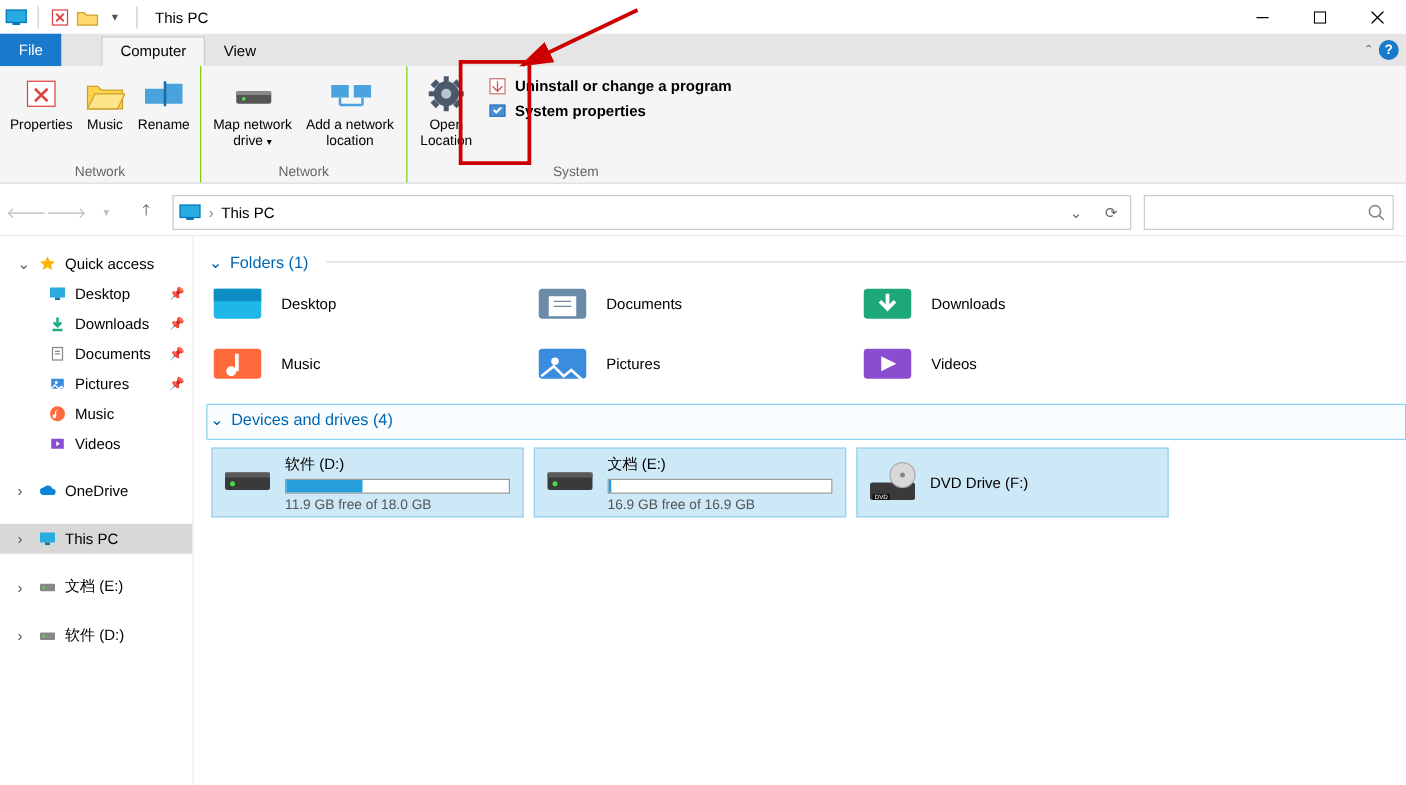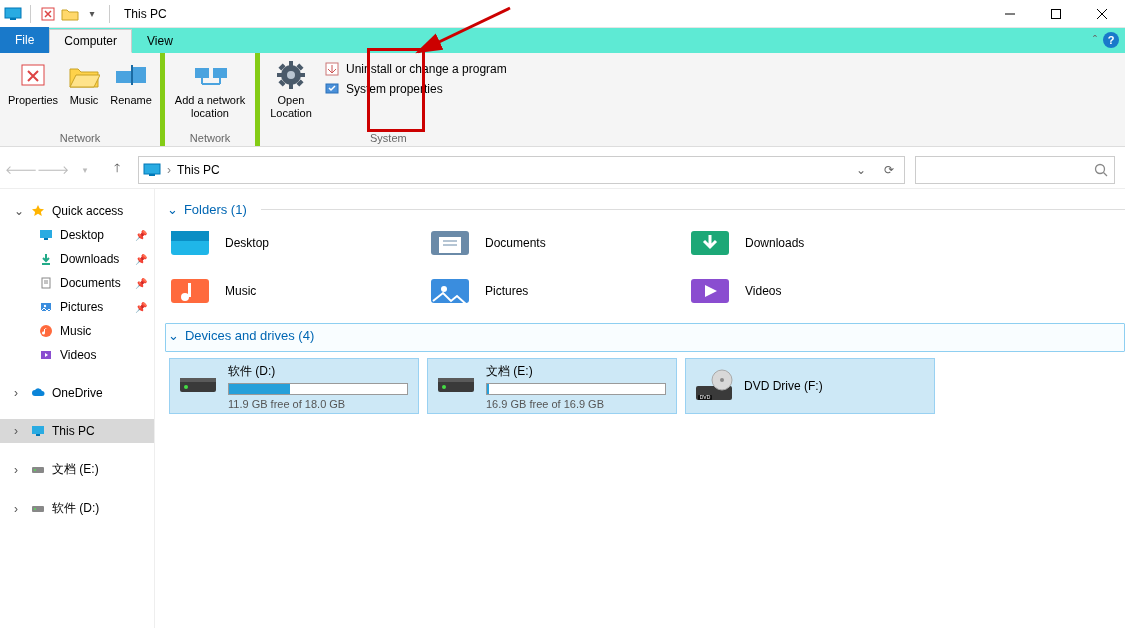--- a/index.html
+++ b/index.html
@@ -8,36 +8,36 @@
 
 .titlebar { height: 28px; display: flex; align-items: center; background: #fff; border-bottom: 1px solid #e5e5e5; }
 .titlebar .qat { display: flex; align-items: center; gap: 4px; padding: 0 4px; }
 .titlebar .qicon { width: 18px; height: 18px; display: inline-flex; align-items: center; justify-content: center; }
 .titlebar .sep { width: 1px; height: 18px; background: #ccc; margin: 0 4px; }
 .titlebar .title { margin-left: 6px; font-size: 12px; }
 .titlebar .winctrls { margin-left: auto; display: flex; }
 .titlebar .winctrls div { width: 46px; height: 28px; display: flex; align-items: center; justify-content: center; }
 
 
-.tabs { height: 25px; display: flex; align-items: flex-end; background: #5eead4; position: relative; }
+.tabs { height: 25px; display: flex; align-items: flex-end; background: #e5e5e5; position: relative; }
 .tab { padding: 4px 14px; font-size: 12px; border: 1px solid transparent; cursor: default; }
 .tab.file { background: #1979ca; color: #fff; padding: 5px 14px; }
-.tab.active { background: #f5f5f5; border: 1px solid #ccc; border-bottom: 1px solid #f5f5f5; }
+.tab.active { background: #f5f5f5; border: 1px solid #ccc; border-bottom: 1px solid #f5f5f5; margin-left: 32px; }
 .tabs .ribbon-toggle { position: absolute; right: 28px; top: 6px; color: #666; }
 .tabs .help { position: absolute; right: 6px; top: 4px; width: 16px; height: 16px; background: #1979ca; border-radius: 50%; color: #fff; display: flex; align-items: center; justify-content: center; font-size: 11px; font-weight: bold; }
 
 
 .ribbon { height: 94px; background: #f5f5f5; border-bottom: 1px solid #ddd; display: flex; position: relative; }
-.group { border-right: 5px solid #84cc16; display: flex; flex-direction: column; padding: 2px 4px 0; }
+.group { border-right: 1px solid #84cc16; display: flex; flex-direction: column; padding: 2px 4px 0; }
 .group .row { display: flex; }
 .group .glabel { text-align: center; font-size: 11px; color: #666; padding: 2px 0 2px; margin-top: auto; }
 .bigbtn { width: 58px; text-align: center; padding: 4px 2px; font-size: 11px; line-height: 1.2; }
 .bigbtn .bicon { width: 34px; height: 32px; margin: 0 auto 3px; display: flex; align-items: center; justify-content: center; }
 .smallrow { display: flex; flex-direction: column; gap: 4px; padding: 6px 6px; }
-.smallbtn { display: flex; align-items: center; gap: 6px; font-size: 12px; }
+.smallbtn { display: flex; align-items: center; gap: 6px; font-size: 12px; font-weight: bold; }
 .smallbtn .sicon { width: 16px; height: 16px; display: inline-flex; align-items: center; justify-content: center; }
 
 
 .highlight { position: absolute; left: 367px; top: 48px; width: 58px; height: 84px; border: 3px solid #c00; pointer-events: none; }
 .arrow { position: absolute; left: 400px; top: 4px; pointer-events: none; }
 
 
 .navbar { height: 38px; display: flex; align-items: center; padding: 0 10px; gap: 10px; border-bottom: 1px solid #eee; margin-top: 4px; }
 .navbtn { width: 22px; height: 22px; display: flex; align-items: center; justify-content: center; color: #555; }
 .navbtn.disabled { color: #bbb; }
@@ -170,20 +170,30 @@
             </svg>
           </div>
         <span>Rename</span>
       </div>
     </div>
     <div class="glabel">Network</div>
   </div>
 
   <div class="group">
     <div class="row">
+      <div class="bigbtn" style="width:74px">
+        <div class="bicon">
+            <svg width="36" height="24">
+              <rect x="4" y="10" width="28" height="10" rx="2" fill="#555"></rect>
+              <rect x="4" y="10" width="28" height="3" fill="#888"></rect>
+              <circle cx="10" cy="16" r="1.5" fill="#5d5"></circle>
+            </svg>
+          </div>
+        <span>Map network drive</span> <span style="font-size:8px">▾</span>
+      </div>
       <div class="bigbtn" style="width:82px">
         <div class="bicon">
             <svg width="36" height="26">
               <rect x="2" y="6" width="14" height="10" fill="#4aa3df"></rect>
               <rect x="20" y="6" width="14" height="10" fill="#4aa3df"></rect>
               <line x1="9" y1="16" x2="9" y2="22" stroke="#4aa3df" stroke-width="2"></line>
               <line x1="27" y1="16" x2="27" y2="22" stroke="#4aa3df" stroke-width="2"></line>
               <line x1="9" y1="22" x2="27" y2="22" stroke="#4aa3df" stroke-width="2"></line>
             </svg>
           </div>

